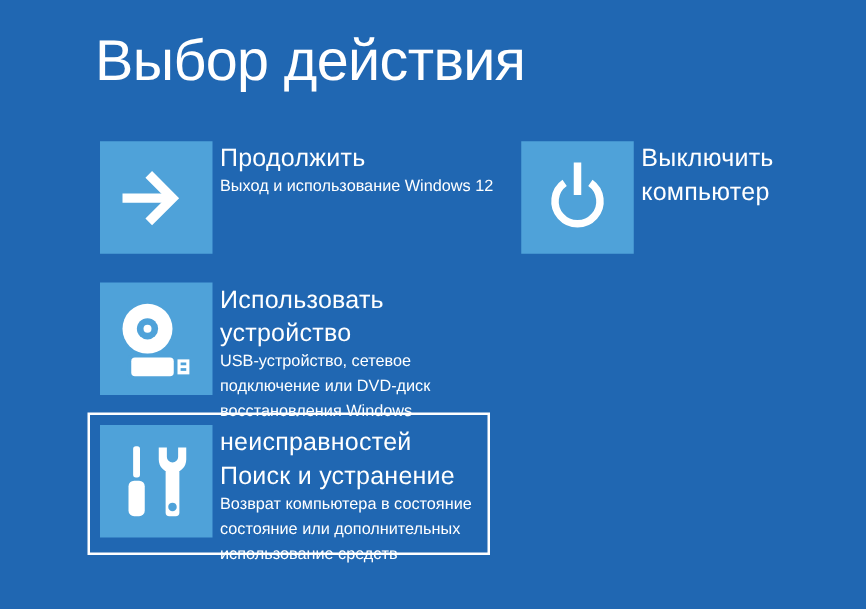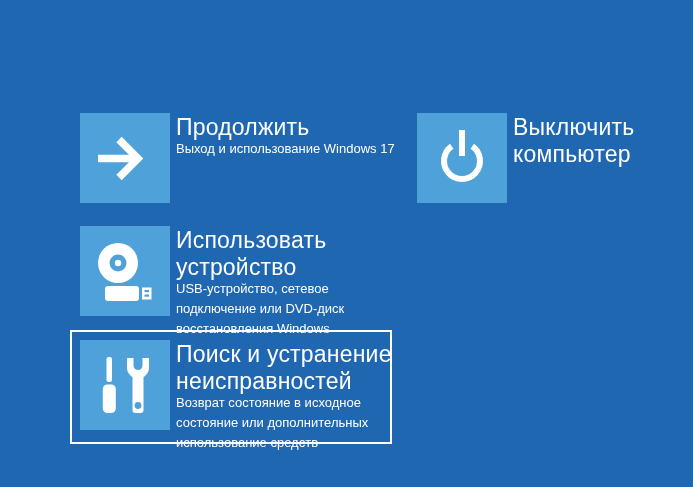--- a/index.html
+++ b/index.html
@@ -27,56 +27,57 @@
   .option{
     position:absolute;display:flex;align-items:flex-start;cursor:pointer;
   }
   .tile{
     width:90px;height:90px;flex:none;
     background:var(--color-tile);
     display:flex;align-items:center;justify-content:center;
   }
   .tile svg{width:90px;height:90px;display:block;}
   .texts{margin-left:6px;padding-top:1px;}
-  .label{font-size:23px;font-weight:300;line-height:27px;letter-spacing:0.2px;white-space:nowrap;}
+  .label{font-size:20px;font-weight:300;line-height:27px;letter-spacing:0.2px;white-space:nowrap;}
   .desc{font-size:13px;font-weight:400;line-height:20px;margin-top:-2px;white-space:nowrap;}
   .desc:empty{display:none;}
   .focus-frame{
     position:absolute;left:70px;top:330px;width:322px;height:114px;
     border:2px solid var(--color-focus);
   }
   #opt-continue{left:80px;top:113px;}
   #opt-shutdown{left:417px;top:113px;}
   #opt-device{left:80px;top:226px;}
   #opt-troubleshoot{left:80px;top:340px;}
   .icon-stroke{stroke:var(--color-text);fill:none;}
   .icon-fill{fill:var(--color-text);}
   .icon-cutout{fill:var(--color-tile);}
 </style>
 </head>
 <body>
 
 <div id="screen">
 
+  <h1 class="page-title">Выбор действия</h1>
 
   <div class="focus-frame"></div>
 
   <div class="option" id="opt-continue">
     <div class="tile">
       <svg viewBox="0 0 90 90" aria-hidden="true">
         <path class="icon-stroke" stroke-width="7.5" d="M18 45.5 H53"></path>
         <path class="icon-stroke" stroke-width="7.5" stroke-linejoin="miter" d="M39 26.5 L58 45.5 L39 64.5"></path>
       </svg>
     </div>
     <div class="texts">
       <div class="label">
         <div>Продолжить</div>
       </div>
       <div class="desc">
-        <div>Выход и использование Windows 17</div>
+        <div>Выход и использование Windows 12</div>
       </div>
     </div>
   </div>
 
   <div class="option" id="opt-device">
     <div class="tile">
       <svg viewBox="0 0 90 90" aria-hidden="true">
         <circle class="icon-fill" cx="38" cy="37" r="20"></circle>
         <circle class="icon-cutout" cx="38" cy="37" r="8.5"></circle>
         <circle class="icon-fill" cx="38" cy="37" r="3.2"></circle>
@@ -120,24 +121,24 @@
       <svg viewBox="0 0 90 90" aria-hidden="true">
         <rect class="icon-fill" x="26.5" y="17" width="5.5" height="25" rx="2.2"></rect>
         <rect class="icon-fill" x="22.8" y="44.5" width="13" height="28.5" rx="4.5"></rect>
         <path class="icon-fill" d="M47 18 v9.5 a11 11 0 0 0 22 0 V18 h-6.5 v7.5 a4.5 4.5 0 0 1 -9 0 V18 z"></path>
         <rect class="icon-fill" x="52.5" y="35" width="11" height="38" rx="3"></rect>
         <circle class="icon-cutout" cx="58" cy="65.5" r="3.4"></circle>
       </svg>
     </div>
     <div class="texts">
       <div class="label">
+        <div>неисправностей</div>
         <div>Поиск и устранение</div>
-        <div>неисправностей</div>
       </div>
       <div class="desc">
-        <div>Возврат состояние в исходное</div>
+        <div>Возврат компьютера в состояние</div>
         <div>состояние или дополнительных</div>
         <div>использование средств</div>
       </div>
     </div>
   </div>
 
 </div>
 
 </body></html>

